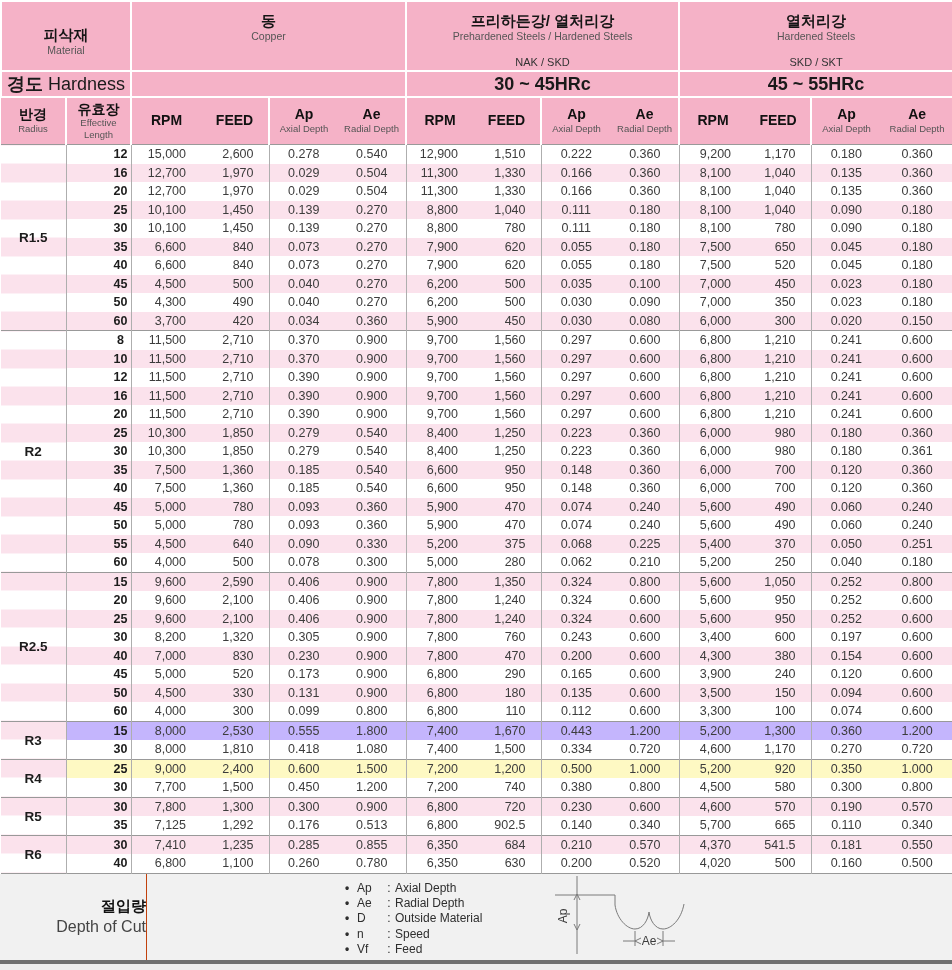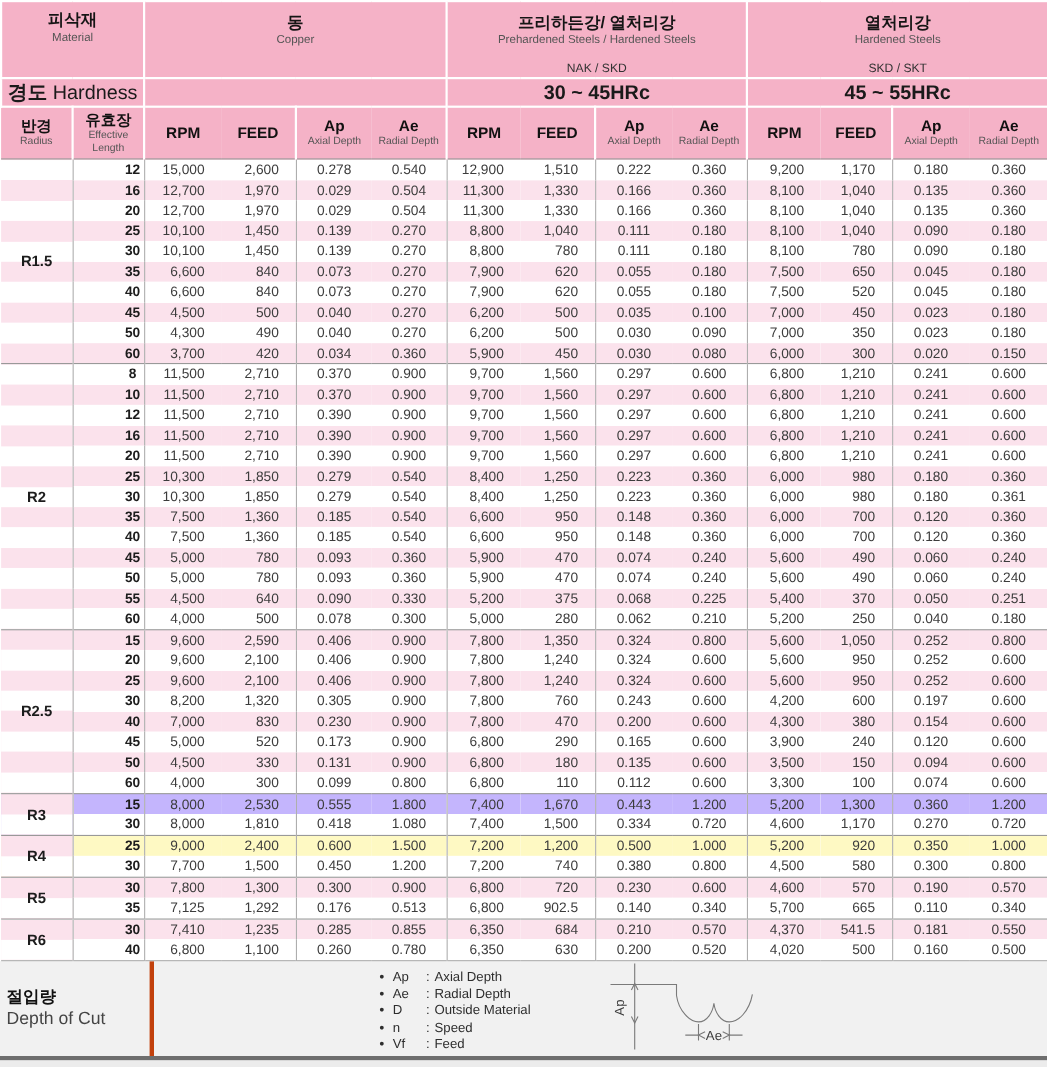--- a/index.html
+++ b/index.html
@@ -13,21 +13,21 @@
     --txt: #3c3c3c;
   }
   html,body{margin:0;padding:0;}
   body{font-family:"Liberation Sans","DejaVu Sans",sans-serif;background:#e9e9e9;}
   .sheet{width:952px;height:970px;background:var(--footer-bg);overflow:hidden;position:relative;}
 
   table.spec{border-collapse:collapse;table-layout:fixed;width:952px;background:#fff;}
   thead th{background:var(--pink);border:2px solid #fff;font-weight:normal;padding:0;}
   tr.mat-row th{height:68px;vertical-align:top;text-align:center;}
   .mt{font-weight:bold;font-size:15px;color:#151515;padding-top:10px;line-height:1.15;}
-  .mt-left{padding-top:8px;}
+  .mt-left{padding-top:24px;}
   .ms{font-size:10.5px;color:#555;margin-top:1px;}
   .mg{font-size:11px;color:#333;margin-top:14px;min-height:13px;}
   tr.hard-row th{height:24px;vertical-align:middle;text-align:center;font-size:18px;color:#1a1a1a;}
   .hk{font-weight:bold;}
   .he{font-weight:normal;}
   .hv{font-weight:bold;}
   tr.col-row th{height:46px;vertical-align:middle;text-align:center;border-bottom:0;border-left:0;border-right:0;}
   tr.col-row th.wsep{border-left:2px solid #fff;}
   .ck{font-weight:bold;font-size:14px;color:#111;line-height:1.1;}
   .ce{font-size:9.5px;color:#555;line-height:1.12;margin-top:1px;}
@@ -35,22 +35,22 @@
   tbody{border-bottom:1px solid var(--div);}
   tbody td{border:0;padding:0;height:18.5px;font-size:12.5px;color:var(--txt);overflow:hidden;white-space:nowrap;}
   tbody td.sep{border-left:1px solid var(--grid);}
   tbody tr.group-start td{border-top:1px solid var(--div);}
   td.num{text-align:right;padding-right:15px;}
   td.dec{text-align:center;}
   td.len{text-align:center;font-weight:bold;color:#1c1c1c;padding-left:44px;}
   td.radius-cell{text-align:center;font-weight:bold;font-size:13.5px;color:#1c1c1c;vertical-align:middle;}
 
   .footer{position:relative;height:86px;background:var(--footer-bg);}
-  .f-left{position:absolute;left:6px;top:0;width:130px;height:100%;border-right:4px solid #c2410c;
-          display:flex;flex-direction:column;align-items:flex-start;justify-content:center;}
+  .f-left{position:absolute;left:16px;top:0;width:130px;height:100%;border-right:1px solid #c2410c;
+          display:flex;flex-direction:column;align-items:flex-end;justify-content:center;}
   .f-left .t1{font-weight:bold;font-size:15px;color:#111;}
   .f-left .t2{font-size:16px;color:#444;margin-top:2px;}
   .legend{position:absolute;left:345px;top:7px;}
   .legend-row{display:grid;grid-template-columns:12px 26px 12px auto;font-size:12px;color:#2e2e2e;line-height:15.4px;}
   .legend-row .b{text-align:left;font-weight:bold;}
   .legend-row .term{text-align:left;}
   .legend-row .colon{text-align:center;}
   .diagram{position:absolute;left:535px;top:0;}
   .bottom-bar{height:4px;background:var(--bar);width:100%;}
   .below-bar{height:10px;background:#ececec;width:100%;}
@@ -558,21 +558,21 @@
         <tr style="height: 18.5px; background: rgb(255, 255, 255);">
           <td class="len sep">30</td>
           <td class="num sep">8,200</td>
           <td class="num">1,320</td>
           <td class="dec sep">0.305</td>
           <td class="dec">0.900</td>
           <td class="num sep">7,800</td>
           <td class="num">760</td>
           <td class="dec sep">0.243</td>
           <td class="dec">0.600</td>
-          <td class="num sep">4,200</td>
+          <td class="num sep">3,400</td>
           <td class="num">600</td>
           <td class="dec sep">0.197</td>
           <td class="dec">0.600</td>
         </tr>
         <tr style="height: 18.5px; background: rgb(251, 226, 236);">
           <td class="len sep">40</td>
           <td class="num sep">7,000</td>
           <td class="num">830</td>
           <td class="dec sep">0.230</td>
           <td class="dec">0.900</td>

